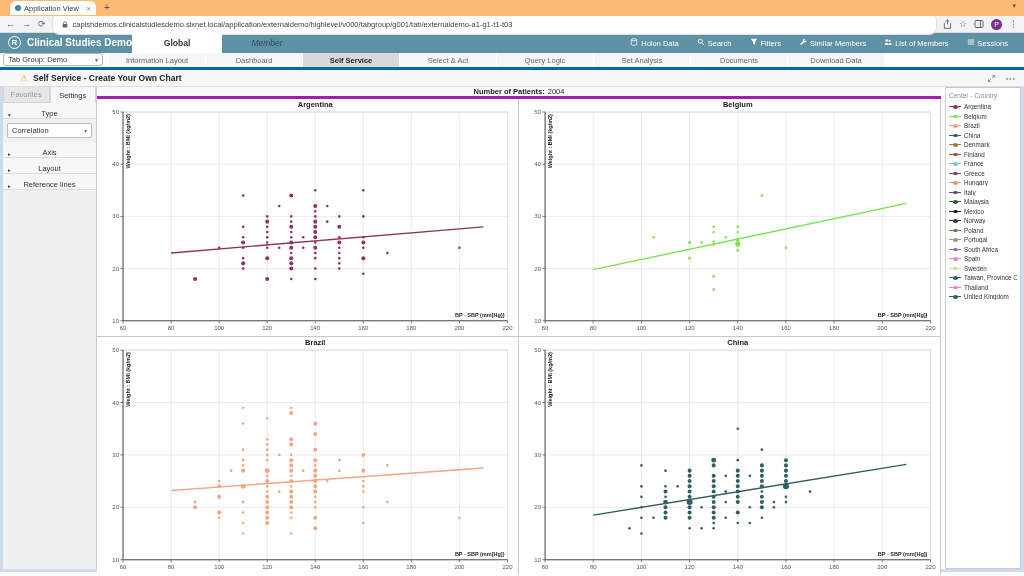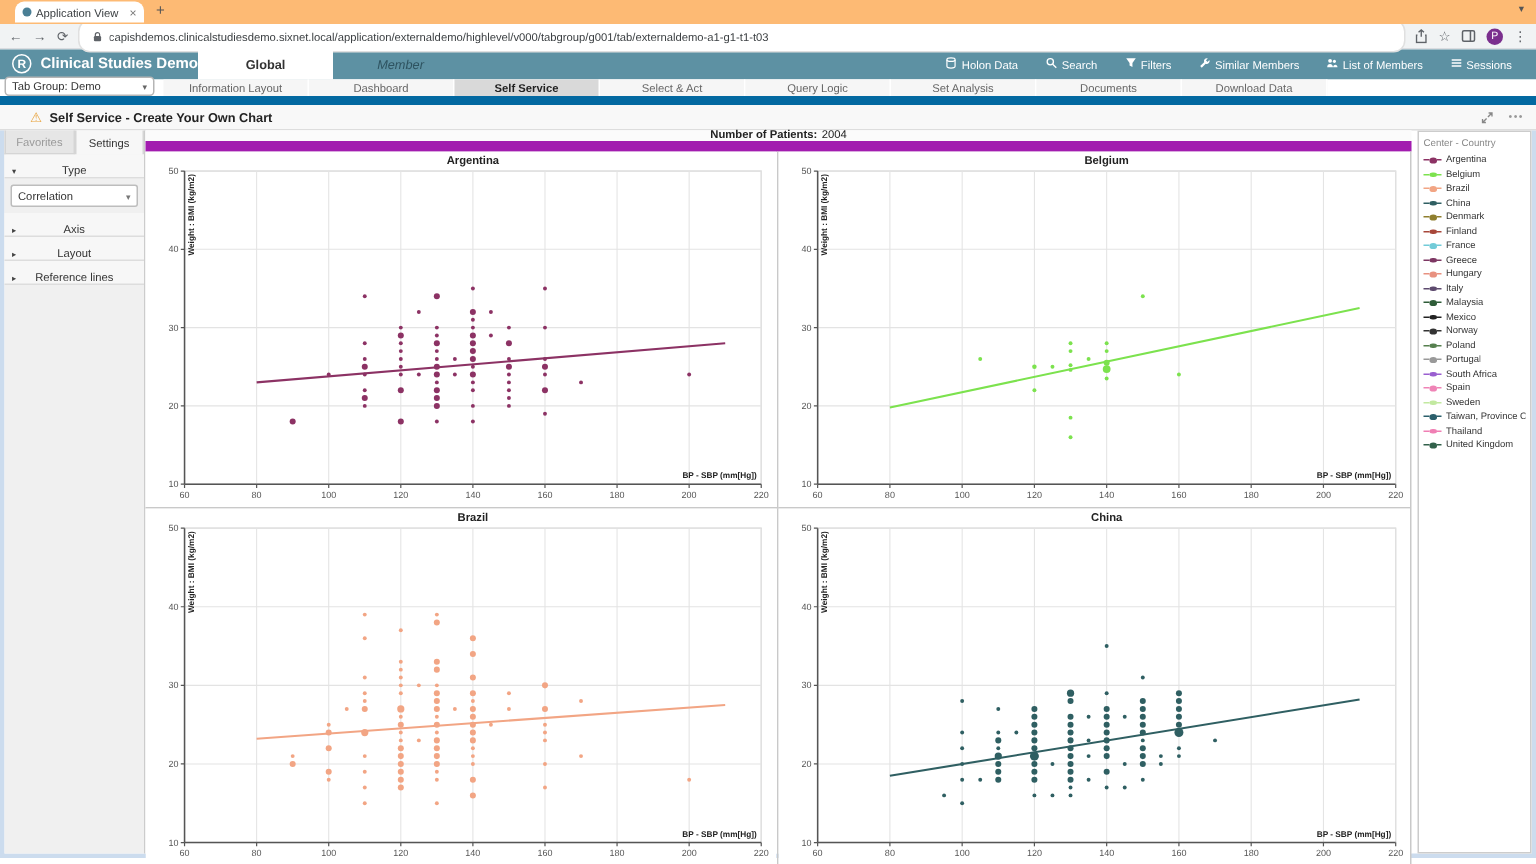--- a/index.html
+++ b/index.html
@@ -29,21 +29,21 @@
     font-size:8px;font-weight:bold;display:flex;align-items:center;justify-content:center;flex:none}
   .appname{font-size:10px;font-weight:bold;line-height:20px;white-space:nowrap}
   .hdrtabs{display:flex;}
   .htab{width:90px;display:flex;align-items:center;justify-content:center;font-size:8.5px}
   .htab.act{background:#fff;color:#333;font-weight:bold}
   .htab.inact{color:#2e5360;font-style:italic}
   .appmenu{margin-left:auto;display:flex;align-items:center;gap:18px;padding-right:16px}
   .mitem{display:flex;align-items:center;gap:3px;font-size:7.5px;white-space:nowrap}
   .mitem svg{width:8px;height:8px}
   
-  .subnav{height:17px;background:#fff;border-bottom:6px solid #0369a1;display:flex;align-items:flex-end}
+  .subnav{height:17px;background:#fff;border-bottom:3px solid #0369a1;display:flex;align-items:flex-start}
   .tgsel{width:100px;height:13px;border:1px solid #b5b5b5;border-radius:3px;margin:0 6px 0 3px;
     display:flex;align-items:center;justify-content:space-between;padding:0 4px;font-size:7.5px;color:#333;background:#fff}
   .tgsel .chev{color:#666;font-size:6px}
   .snavtabs{display:flex;height:100%;align-items:stretch}
   .stab{width:97px;display:flex;align-items:center;justify-content:center;font-size:7.5px;
     color:#666;background:#f6f6f6;border-right:1px solid #fff}
   .stab.act{background:#d9d9d9;color:#222;font-weight:bold}
   
   .ptitle{height:17px;background:#f8f8f8;border-bottom:1px solid #ddd;display:flex;align-items:center;
     padding:0 8px;gap:5px}
@@ -60,21 +60,21 @@
     background:#e6e6e6;border:1px solid #d5d5d5;border-top:none}
   .sbtab.act{background:#f7f7f7;color:#333;border-bottom:none}
   .sbsec{background:#f7f7f7;border-bottom:1px solid #ddd;height:16px;display:flex;align-items:flex-end;position:relative}
   .sbsec .car{position:absolute;left:5px;font-size:5.5px;color:#444}
   .sbsec .slab{flex:1;text-align:center;font-size:7.5px;color:#333}
   .sbdrop{margin:4px;height:15px;background:#fff;border:1px solid #bdbdbd;border-radius:2px;
     display:flex;align-items:center;justify-content:space-between;padding:0 4px;font-size:7.5px;color:#333}
   .sbdrop .chev{color:#777;font-size:6px}
   
   .chartcol{flex:1;display:flex;flex-direction:column;background:#fff;min-width:0}
-  .patients{height:14px;background:#fbfbfb;border-bottom:7px solid #a21caf;display:flex;
+  .patients{height:14px;background:#fbfbfb;border-bottom:3px solid #a21caf;display:flex;
     align-items:flex-end;justify-content:center;font-size:7.5px;color:#222;gap:3px}
   .patients b{font-weight:bold}
   .chart-grid{flex:1;display:grid;grid-template-columns:1fr 1fr;grid-template-rows:1fr 1fr;
     border-right:1px solid #c9c9c9}
   .chart-cell{position:relative;min-width:0;min-height:0}
   .chart-cell.br{border-right:1px solid #c9c9c9}
   .chart-cell.bb{border-bottom:1px solid #c9c9c9}
   .chart-cell svg{width:100%;height:100%;display:block}
   .ctitle{font:bold 7.5px "Liberation Sans",sans-serif;fill:#222;text-anchor:middle}
   .tick{font:6px "Liberation Sans",sans-serif;fill:#555}

